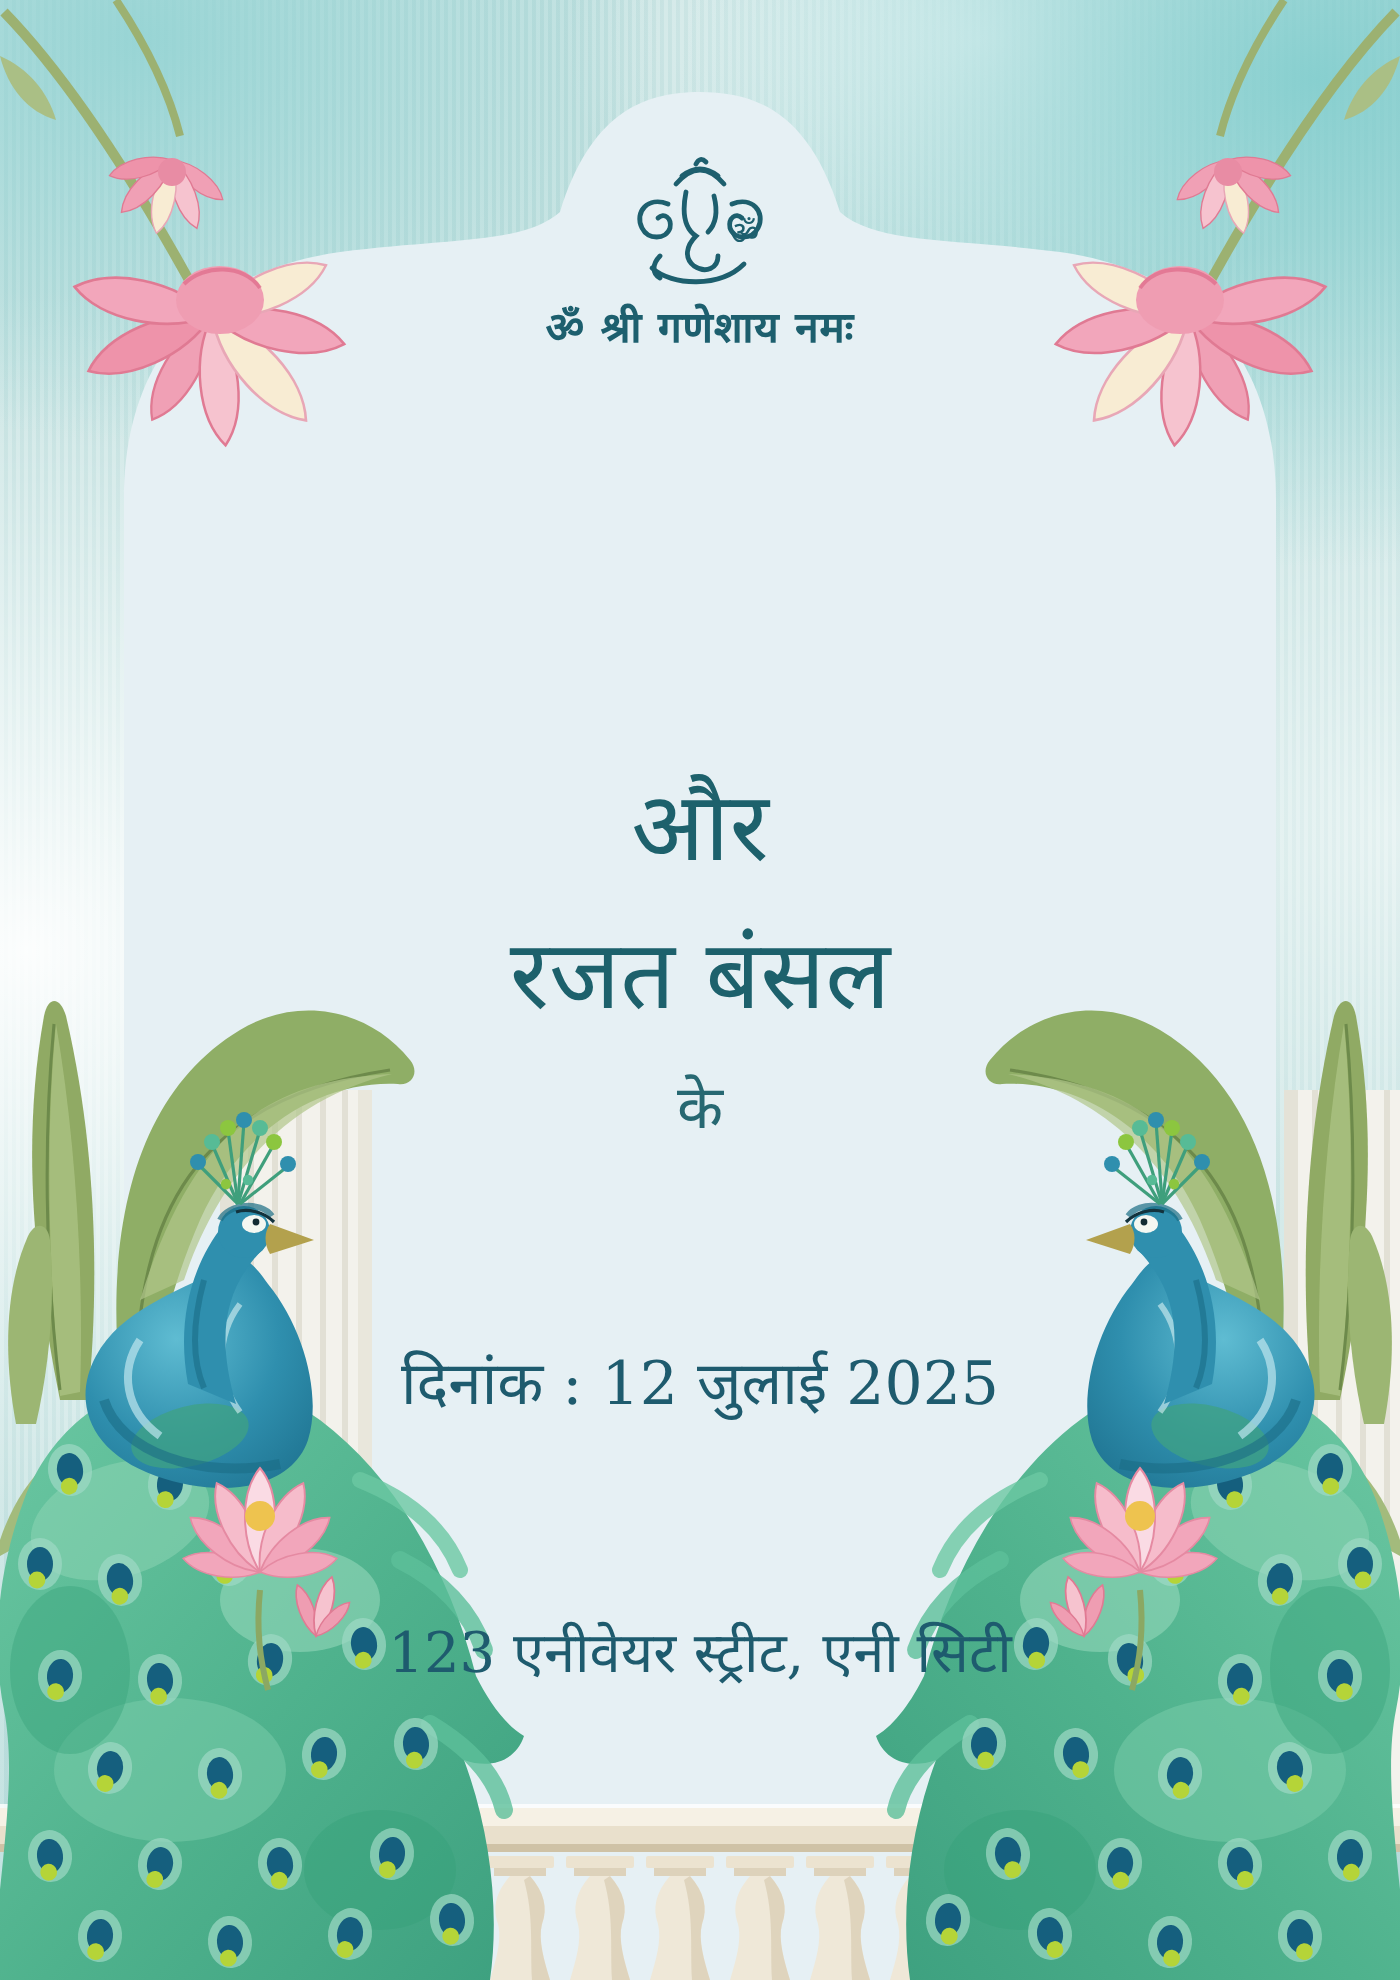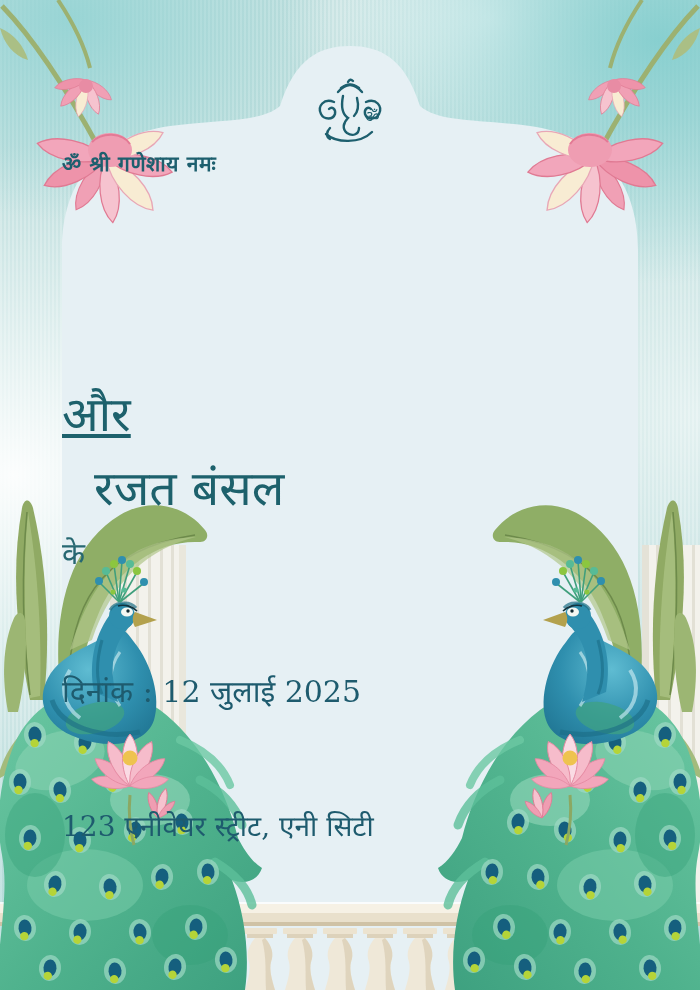--- a/index.html
+++ b/index.html
@@ -13,29 +13,29 @@
       radial-gradient(ellipse 430px 330px at 94% 4%, rgba(132,206,206,.95), rgba(132,206,206,0) 74%),
       radial-gradient(ellipse 300px 200px at 70% 2%, rgba(255,255,255,.8), rgba(255,255,255,0) 70%),
       radial-gradient(ellipse 520px 460px at 2% 48%, rgba(255,255,255,.95), rgba(255,255,255,0) 72%),
       radial-gradient(ellipse 460px 420px at 100% 42%, rgba(255,255,255,.6), rgba(255,255,255,0) 72%),
       radial-gradient(ellipse 640px 340px at 50% 102%, rgba(160,214,212,.65), rgba(160,214,212,0) 75%),
       repeating-linear-gradient(90deg, rgba(255,255,255,.14) 0 2px, rgba(128,182,182,.10) 2px 4px);
     font-family:"DejaVu Sans","Liberation Sans",sans-serif;
   }
   .layer{position:absolute;left:0;top:0;width:700px;height:990px;pointer-events:none;}
   .content{position:absolute;left:62px;top:0;width:576px;height:990px;z-index:5;}
-  .cline{position:absolute;left:0;width:100%;white-space:nowrap;}
+  .cline{position:absolute;left:0;width:100%;text-align:center;white-space:nowrap;}
   .h-sans{color:var(--heading-text,#276872);}
   .h-serif{font-family:"DejaVu Serif","Liberation Serif",serif;color:var(--detail-text,#1e5b6e);}
   .om-line{top:149px;font-size:21px;font-weight:bold;letter-spacing:.5px;color:var(--om-text,#1d5f6e);}
   .invite{top:204px;font-size:26px;line-height:36px;white-space:normal;}
   .name{font-size:48px;line-height:56px;color:var(--name-text,#1d616c);}
   .bride{top:318px;}
-  .conj{top:386px;text-decoration:underline;}
-  .groom{top:460px;padding-left:32px;}
+  .conj{top:386px;}
+  .groom{top:460px;}
   .ke{top:532px;font-size:30px;}
   .event{top:578px;font-size:43px;color:var(--name-text,#1d616c);}
   .date-line{top:670px;font-size:30px;}
   .time-line{top:711px;font-size:30px;}
   .venue-line{top:768px;font-size:28px;}
   .addr-line{top:806px;font-size:28px;}
   .ganesha{position:absolute;left:50%;top:76px;transform:translateX(-50%);}
 </style>
 </head>
 <body>

